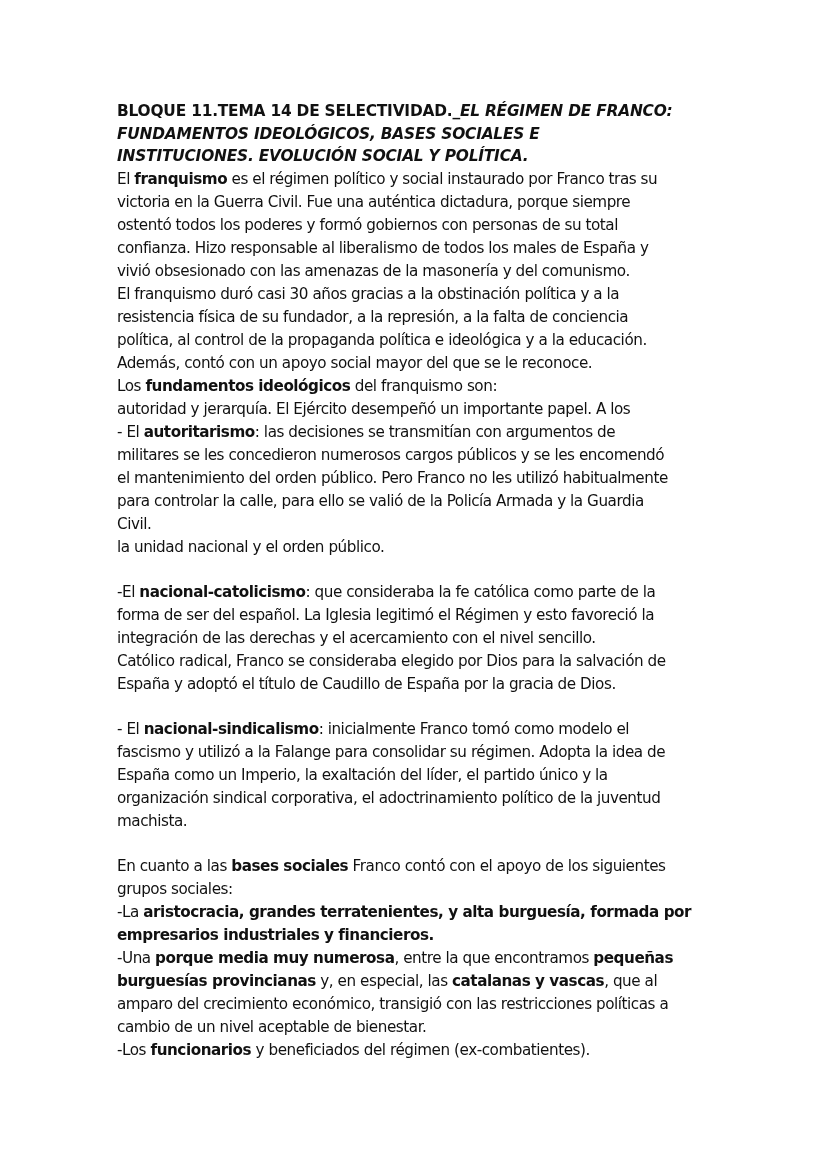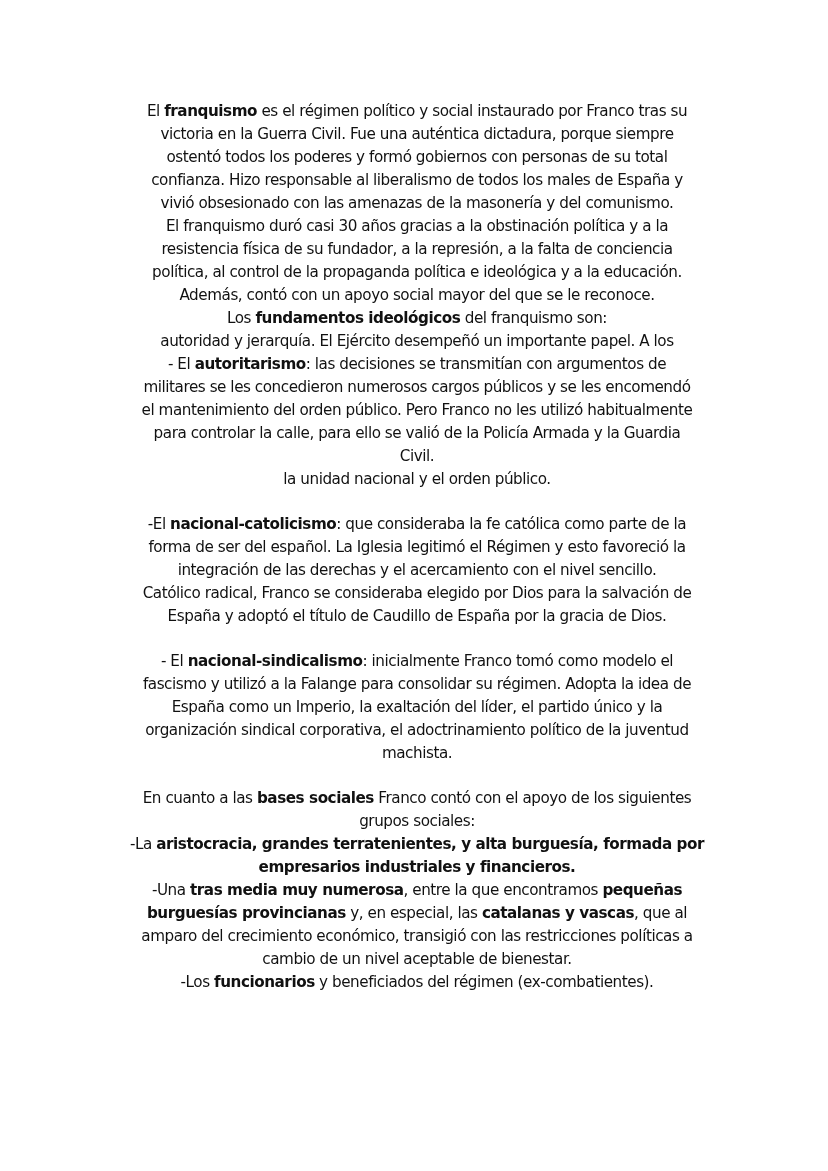--- a/index.html
+++ b/index.html
@@ -5,29 +5,34 @@
   html, body { margin: 0; padding: 0; background: #ffffff; }
   body { width: 828px; height: 1171px; position: relative; overflow: hidden; }
   .page {
     position: absolute; left: 117px; top: 100px; width: 600px;
     font-family: "DejaVu Sans", sans-serif;
     font-size: 15.2px; color: #111; letter-spacing: -0.45px;
   }
   .title { font-weight: bold; line-height: 22.5px; margin: 0; font-size: 15.4px; letter-spacing: -0.2px; }
   .title .it { font-style: italic; }
   .line { line-height: 23px; white-space: nowrap; margin: 0; }
-  .para { margin: 0; text-align: center; }
+  .para { margin: 0; }
   .gap { margin-top: 22px; }
   b { font-weight: bold; }
 </style>
 </head>
 <body>
 
 <div class="page">
 
+  <div class="title">
+    <div><span>BLOQUE 11.TEMA 14 DE SELECTIVIDAD._</span><span class="it">EL RÉGIMEN DE FRANCO:</span></div>
+    <div class="it">FUNDAMENTOS IDEOLÓGICOS, BASES SOCIALES E</div>
+    <div class="it">INSTITUCIONES. EVOLUCIÓN SOCIAL Y POLÍTICA.</div>
+  </div>
 
   <div class="para">
     <div class="line"><span>El </span><b>franquismo</b><span> es el régimen político y social instaurado por Franco tras su</span></div>
     <div class="line">victoria en  la Guerra Civil. Fue una auténtica dictadura, porque siempre</div>
     <div class="line">ostentó todos los poderes y formó gobiernos con personas de su total</div>
     <div class="line">confianza. Hizo responsable al liberalismo de todos los males de España y</div>
     <div class="line">vivió obsesionado con las  amenazas de la masonería y del comunismo.</div>
     <div class="line">El franquismo duró casi 30 años gracias a la obstinación política y a la</div>
     <div class="line">resistencia física de su fundador, a la represión, a la falta de conciencia</div>
     <div class="line">política, al control de la propaganda política e ideológica  y a la educación.</div>
@@ -62,20 +67,20 @@
     <div class="line">España como un Imperio, la exaltación del líder, el partido único y la</div>
     <div class="line">organización sindical corporativa, el adoctrinamiento político de la juventud</div>
     <div class="line">machista.</div>
   </div>
 
   <div class="para gap">
     <div class="line"><span>En cuanto a las </span><b>bases sociales</b><span>  Franco contó con el apoyo de los siguientes</span></div>
     <div class="line">grupos sociales:</div>
     <div class="line"><span>-La </span><b>aristocracia, grandes terratenientes, y alta burguesía, formada por</b></div>
     <div class="line"><b>empresarios industriales y financieros.</b></div>
-    <div class="line"><span>-Una </span><b>tras media muy numerosa</b><span>, entre la que encontramos </span><b>pequeñas</b></div>
+    <div class="line"><span>-Una </span><b>porque media muy numerosa</b><span>, entre la que encontramos </span><b>pequeñas</b></div>
     <div class="line"><b>burguesías provincianas</b><span> y, en especial, las </span><b>catalanas y vascas</b><span>, que al</span></div>
     <div class="line">amparo del crecimiento económico, transigió con las restricciones políticas a</div>
     <div class="line">cambio de un nivel aceptable de bienestar.</div>
     <div class="line"><span>-Los </span><b>funcionarios</b><span> y beneficiados del régimen (ex-combatientes).</span></div>
   </div>
 
 </div>
 
 </body></html>

